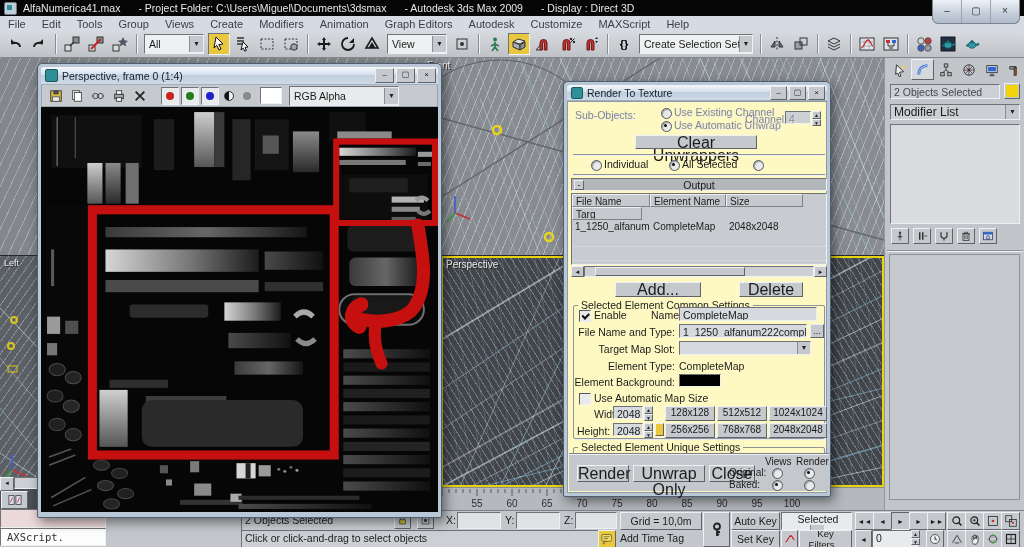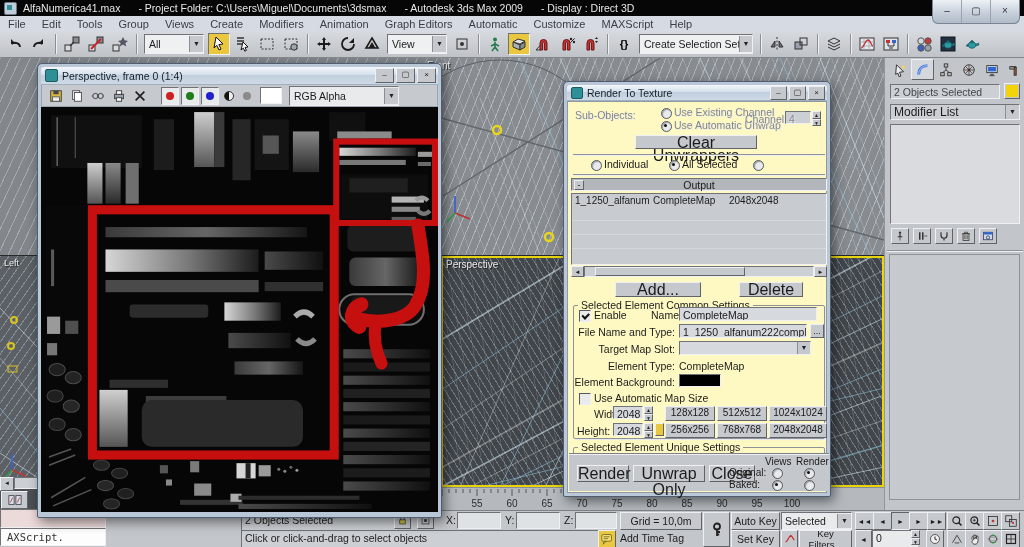--- a/index.html
+++ b/index.html
@@ -140,21 +140,21 @@
   <div id="menubar">
       <span class="mitem">File</span>
       <span class="mitem">Edit</span>
       <span class="mitem">Tools</span>
       <span class="mitem">Group</span>
       <span class="mitem">Views</span>
       <span class="mitem">Create</span>
       <span class="mitem">Modifiers</span>
       <span class="mitem">Animation</span>
       <span class="mitem">Graph Editors</span>
-      <span class="mitem">Automatic</span>
+      <span class="mitem">Autodesk</span>
       <span class="mitem">Customize</span>
       <span class="mitem">MAXScript</span>
       <span class="mitem">Help</span>
     </div>
 
   <div id="toolbar">
       <button class="tbtn">
         <svg width="16" height="16" viewBox="0 0 16 16">
           <path d="M13 11a5 4.2 0 0 0-8.5-3" fill="none" stroke="#1b1b1b" stroke-width="1.8"></path>
           <path d="M4 3v5h5z" fill="#1b1b1b"></path>
@@ -632,21 +632,21 @@
       </div>
       <span class="lbl" style="left:620px;top:21px;">Add Time Tag</span>
       <div class="sbtn raised" style="left:703px;top:1px;width:25px;height:33px;">
         <svg width="16" height="16" viewBox="0 0 16 16">
           <circle cx="8" cy="4.5" r="3" fill="none" stroke="#222" stroke-width="1.8"></circle>
           <path d="M8 7.5V14M8 10h3M8 12.5h2.2" stroke="#222" stroke-width="1.8" fill="none"></path>
         </svg>
       </div>
       <div class="sbtn raised" style="left:731px;top:1px;width:47px;height:16px;">Auto Key</div>
       <div class="sbtn raised" style="left:731px;top:19px;width:47px;height:16px;">Set Key</div>
-      <div class="sfield sunken" style="left:781px;top:1px;width:69px;height:16px;background:#e8eaec;display:flex;align-items:center;">
+      <div class="sfield sunken" style="left:781px;top:1px;width:69px;height:16px;background:#e8eaec;display:flex;align-items:center;flex-direction:column;">
         <span style="flex:1;padding-left:3px;font-size:10.5px;">Selected</span>
         <span class="tdarr" style="height:14px;line-height:14px;">▼</span>
       </div>
       <div class="sbtn raised" style="left:781px;top:19px;width:15px;height:16px;">
         <svg width="12" height="12" viewBox="0 0 16 16">
           <path d="M2 12C5 12 6 4 9 4s3 5 5 5" fill="none" stroke="#c22" stroke-width="1.6"></path>
           <circle cx="9" cy="4" r="1.4" fill="#c22"></circle>
         </svg>
       </div>
       <div class="sbtn raised" style="left:799px;top:19px;width:51px;height:16px;font-size:9.5px;">Key Filters...</div>
@@ -944,20 +944,26 @@
         <span class="radio on" style="left:100px;top:57px;"></span>
         <span class="lbl" style="left:113px;top:55px;">All Selected</span>
         <span class="radio" style="left:184px;top:57px;"></span>
         <span class="lbl" style="left:197px;top:55px;margin-top:36px;">All Prepared</span>
         <div class="abs groove" style="left:4px;top:71px;width:252px;"></div>
         <div class="abs sunken" style="left:2px;top:75px;width:256px;height:13px;background:#b3b6ba;text-align:center;font-size:10.5px;">
           <span>Output</span>
           <span class="abs raised" style="left:2px;top:1px;width:10px;height:10px;line-height:8px;font-size:9px;">-</span>
         </div>
         <div class="abs sunken" style="left:2px;top:90px;width:256px;height:72px;background:#c8ccd0;overflow:hidden;">
+          <div id="rtt-thead" style="height:13px;">
+              <div class="tcell thc c0">File Name</div>
+              <div class="tcell thc c1">Element Name</div>
+              <div class="tcell thc c2">Size</div>
+              <div class="tcell thc c3">Targ</div>
+            </div>
           <div id="rtt-row" style="height:13px;clear:both;">
               <div class="tcell c0">1_1250_alfanum2...</div>
               <div class="tcell c1">CompleteMap</div>
               <div class="tcell c2">2048x2048</div>
               <div class="tcell c3"></div>
             </div>
           <div style="clear:both;border-top:1px solid #d5d8db;height:13px;border-bottom:1px solid #d5d8db;"></div>
           <div style="height:13px;border-bottom:1px solid #d5d8db;"></div>
 
         </div>

